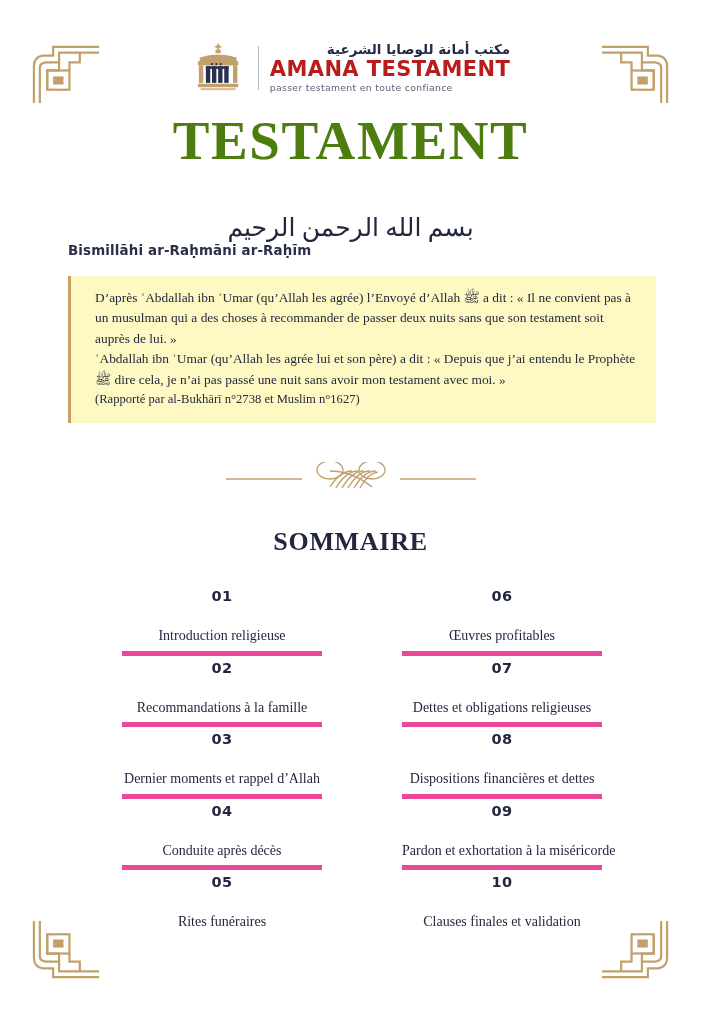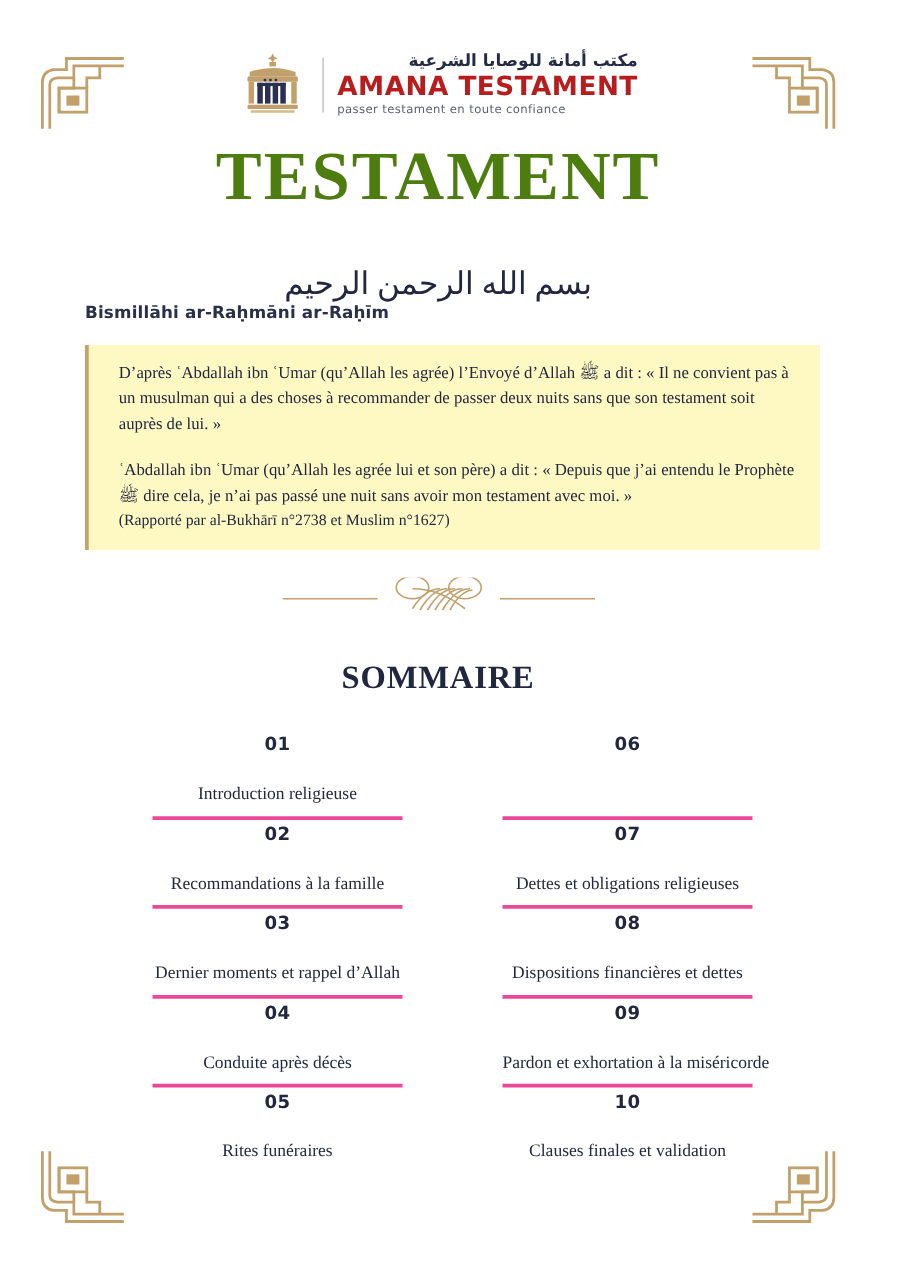--- a/index.html
+++ b/index.html
@@ -124,21 +124,21 @@
     border-left: 3px solid #c5a268;
     box-sizing: border-box;
     padding: 12px 18px 14px 24px;
   }
   .quote-para {
     font-size: 13.4px;
     line-height: 1.52;
     color: #24283f;
     margin: 0;
   }
-  .quote-para + .quote-para { margin-top: 17px; }
+  .quote-para + .quote-para { }
   .quote-source {
     font-size: 12.6px;
     line-height: 1.5;
     color: #24283f;
     margin: 0;
   }
 
   
   .divider-orn {
     position: absolute;
@@ -167,21 +167,21 @@
     top: 584px;
     left: 122px;
     width: 480px;
     display: grid;
     grid-template-columns: 200px 200px;
     column-gap: 80px;
     grid-auto-rows: 71.5px;
   }
   .toc-item {
     text-align: center;
-    border-bottom: 3px solid #ec4899;
+    border-bottom: 5px solid #ec4899;
     padding-top: 2px;
     box-sizing: border-box;
   }
   .toc-item.no-rule { border-bottom: none; }
   .toc-num {
     font-family: "DejaVu Sans", sans-serif;
     font-size: 14.5px;
     font-weight: bold;
     color: #22263f;
     letter-spacing: .4px;
@@ -308,20 +308,21 @@
 
   <div class="sommaire-title">SOMMAIRE</div>
 
   <div class="toc">
     <div class="toc-item">
       <div class="toc-num">01</div>
       <div class="toc-label">Introduction religieuse</div>
     </div>
     <div class="toc-item">
       <div class="toc-num">06</div>
+      <div class="toc-label">Œuvres profitables</div>
     </div>
     <div class="toc-item">
       <div class="toc-num">02</div>
       <div class="toc-label">Recommandations à la famille</div>
     </div>
     <div class="toc-item">
       <div class="toc-num">07</div>
       <div class="toc-label">Dettes et obligations religieuses</div>
     </div>
     <div class="toc-item">

